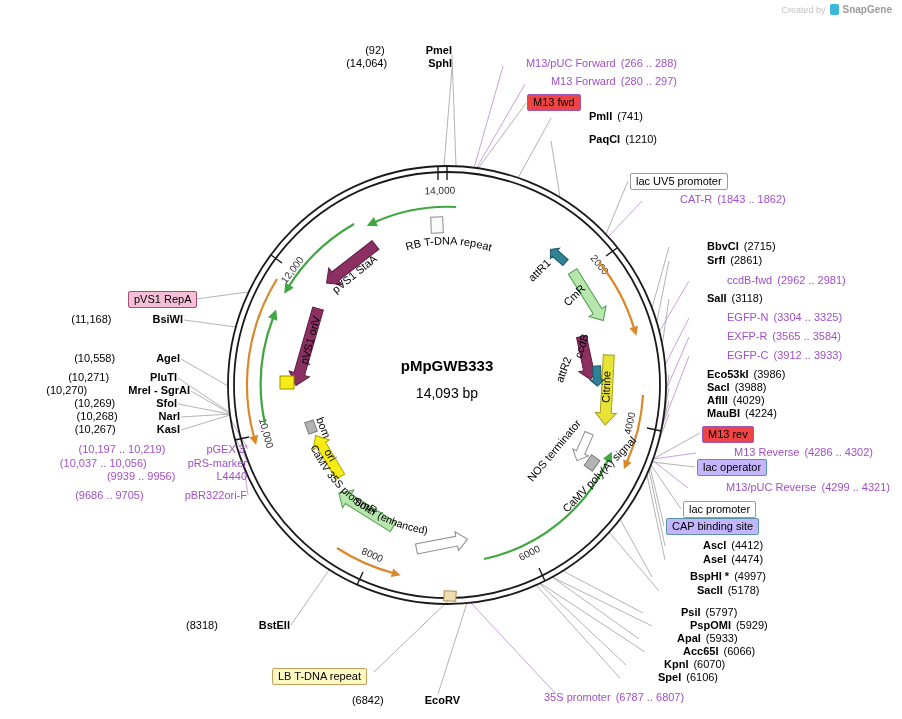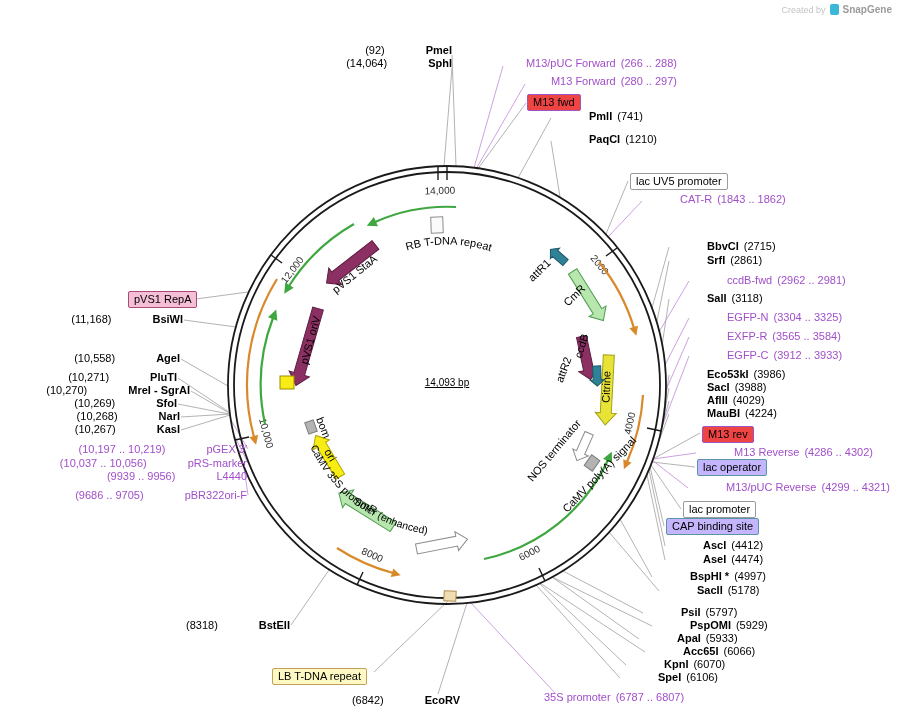--- a/index.html
+++ b/index.html
@@ -18,21 +18,21 @@
   .lbl.primer .name{font-weight:normal;}
   .boxlbl{position:absolute;font-size:11px;line-height:13px;color:#000;padding:1px 5px;
           border:1px solid #888;border-radius:2px;white-space:nowrap;background:#fff;}
   .box-plum{background:#ef4444;border-color:#9A56C2;}
   .box-pink{background:#F4BFD7;border-color:#A94A74;}
   .box-teal{background:#c4b5fd;border-color:#5795A7;}
   .box-white{background:#FFFFFF;border-color:#9A9A9A;}
   .box-tan{background:#fef9c3;border-color:#C3A05E;}
   .center-title{position:absolute;left:367px;top:357px;width:160px;text-align:center;}
   .center-title .pname{font-size:15px;font-weight:bold;color:#000;}
-  .center-title .plen{font-size:10px;color:#000;margin-top:20px;text-decoration:underline;}
+  .center-title .plen{font-size:14px;color:#000;margin-top:11px;}
   .watermark{position:absolute;top:4px;right:10px;font-size:9px;color:#c4c4c4;
              display:flex;align-items:center;gap:4px;}
   .wm-icon{display:inline-block;width:9px;height:11px;background:#3AB7D9;border-radius:2px;}
   .wm-brand{font-size:10px;font-weight:bold;color:#9b9b9b;}
 </style>
 </head>
 <body>
 
 <div class="stage">
 
@@ -200,20 +200,21 @@
   </g>
 </svg>
 
 <div class="watermark">
   <span>Created by</span>
   <span class="wm-icon"></span>
   <span class="wm-brand">SnapGene</span>
 </div>
 
 <div class="center-title">
+  <div class="pname">pMpGWB333</div>
   <div class="plen">14,093 bp</div>
 </div>
 
 <div class="lbl left-side enzyme" style="top:44px;right:450px">
   <span class="pos">(92)</span><span class="name">PmeI</span></div>
 <div class="lbl left-side enzyme" style="top:57px;right:450px">
   <span class="pos">(14,064)</span><span class="name">SphI</span></div>
 <div class="boxlbl box-pink" style="top:291px;left:128px">pVS1 RepA</div>
 <div class="lbl left-side enzyme" style="top:313px;right:719px">
   <span class="pos">(11,168)</span><span class="name">BsiWI</span></div>

